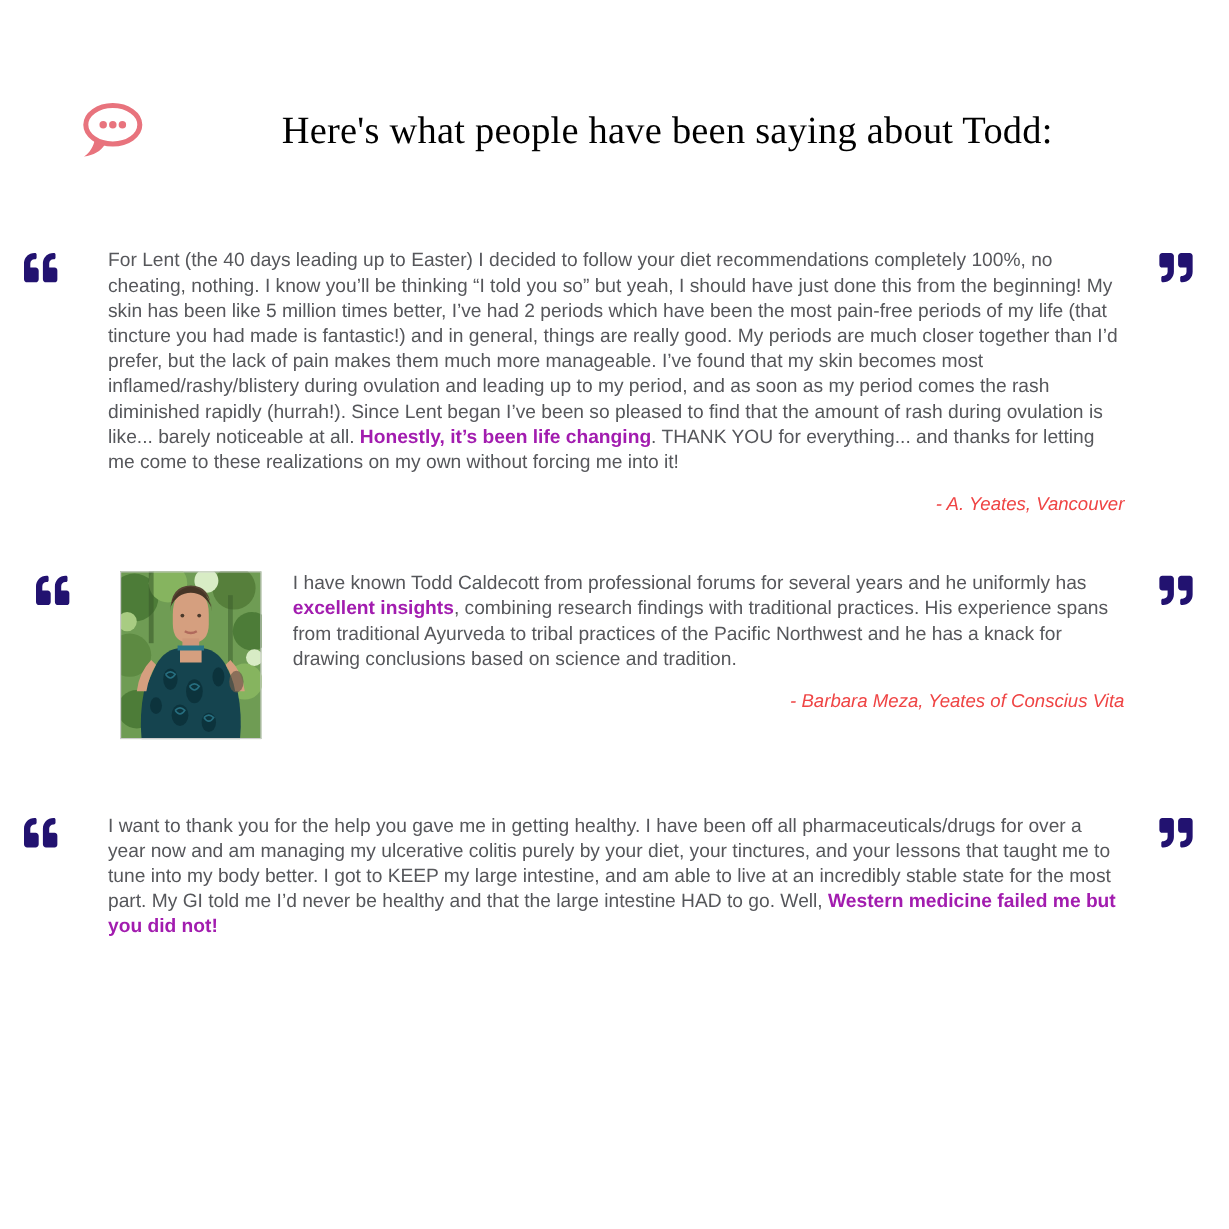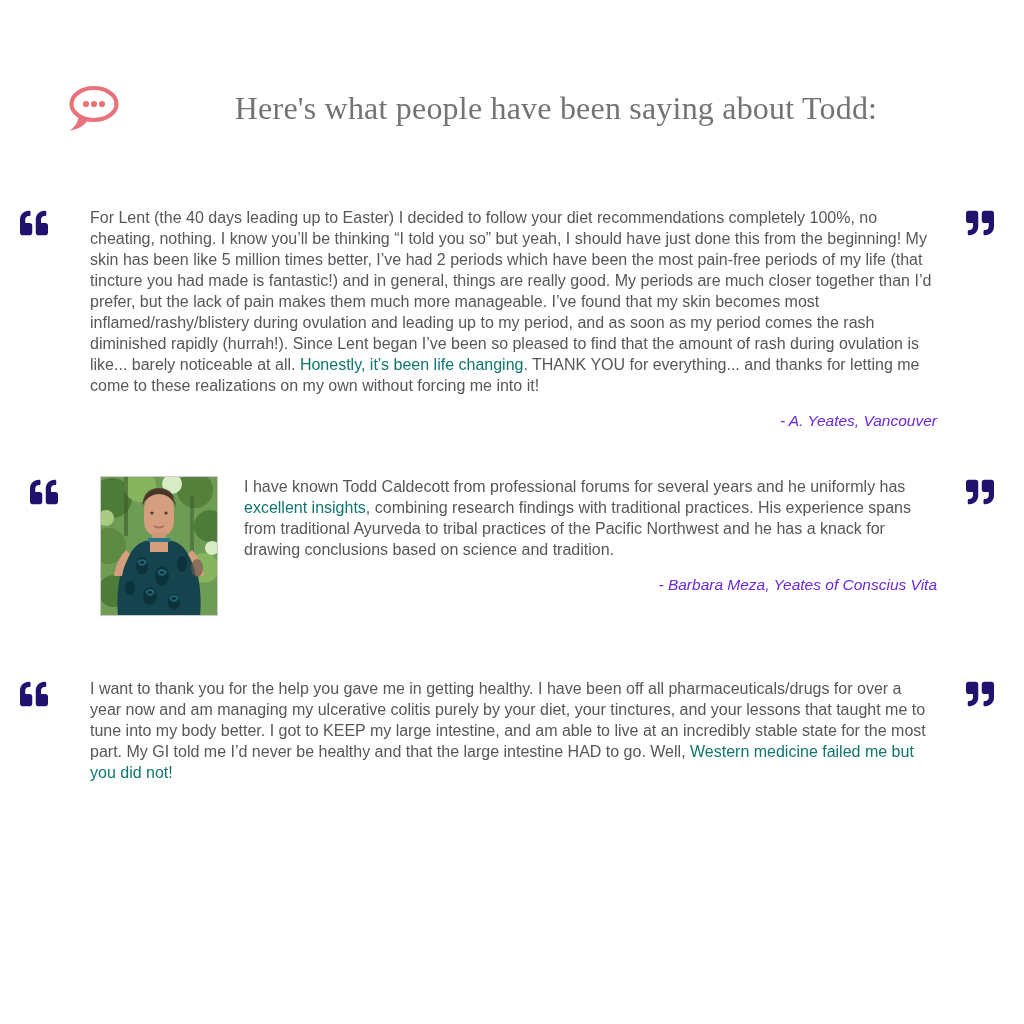--- a/index.html
+++ b/index.html
@@ -7,37 +7,37 @@
     width:1024px;height:1024px;margin:0 auto;box-sizing:border-box;
     padding-top:83px;background:#fff;overflow:hidden;
     font-family:"Liberation Sans","DejaVu Sans",sans-serif;
   }
   
   .header{position:relative;height:54px;margin-bottom:70px;}
   .bubble-icon{position:absolute;left:66px;top:0;width:54px;height:52px;}
   .title{
     margin:0 0 0 88px;text-align:center;
     font-family:"Liberation Serif","DejaVu Serif",serif;
-    font-weight:400;font-size:32px;line-height:50px;color:#737373;
+    font-weight:400;font-size:32px;line-height:50px;color:#000000;
     letter-spacing:.2px;white-space:nowrap;
   }
   
   .t-row{display:flex;align-items:flex-start;}
   .t-row.gap-a{margin-bottom:46px;}
   .t-row.gap-b{margin-bottom:62px;margin-left:10px;}
   .q-col-l{flex:none;width:90px;box-sizing:border-box;padding-left:20px;padding-top:2px;}
   .q-col-r{flex:none;width:87px;box-sizing:border-box;padding-right:30px;padding-top:2px;
            display:flex;justify-content:flex-end;}
   .q-icon{width:28px;height:28px;display:block;}
   .t-photo{flex:none;width:118px;height:140px;margin-right:26px;}
   .t-photo svg{display:block;width:118px;height:140px;}
   .t-text-col{flex:1;min-width:0;}
   .t-text{margin:0;font-size:16px;line-height:21px;color:#56575b;}
-  .t-text strong{font-weight:400;color:#0f766e;}
-  .t-attr{margin:16px 0 0;text-align:right;font-style:italic;font-size:15.5px;color:#6d28d9;}
+  .t-text strong{font-weight:700;color:#a21caf;}
+  .t-attr{margin:16px 0 0;text-align:right;font-style:italic;font-size:15.5px;color:#ef4444;}
 </style>
 </head>
 <body>
 
 <div class="page">
 
   <div class="header">
     <span class="bubble-icon">
       <svg viewBox="0 0 54 52" width="54" height="52" aria-hidden="true">
         <ellipse cx="28" cy="21" rx="22.5" ry="16" fill="#ffffff" stroke="#e8737d" stroke-width="4.2"></ellipse>

